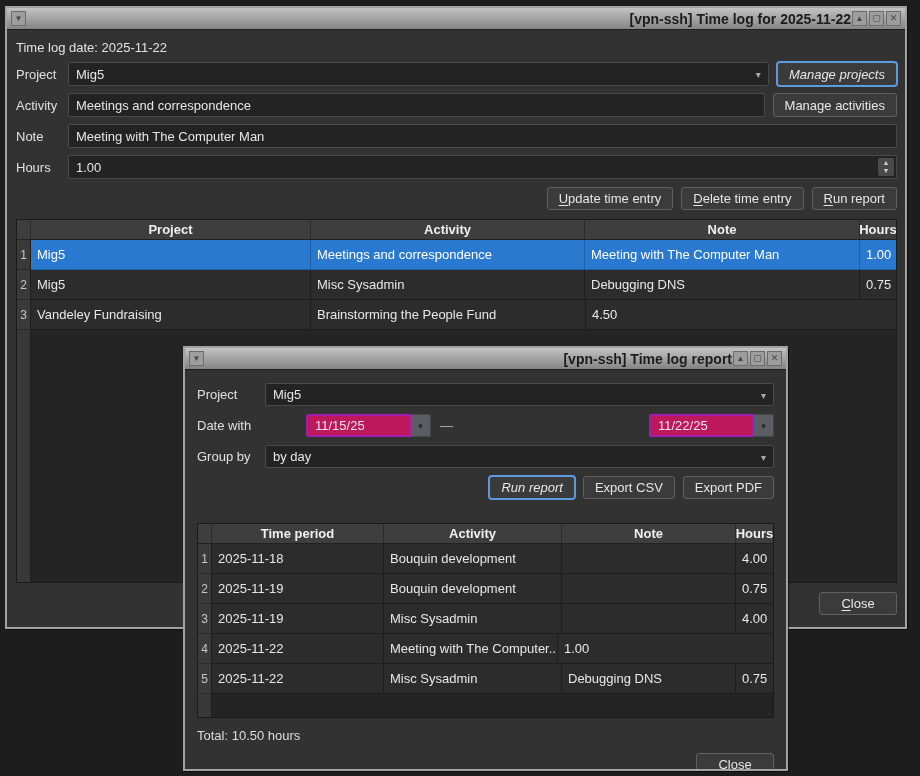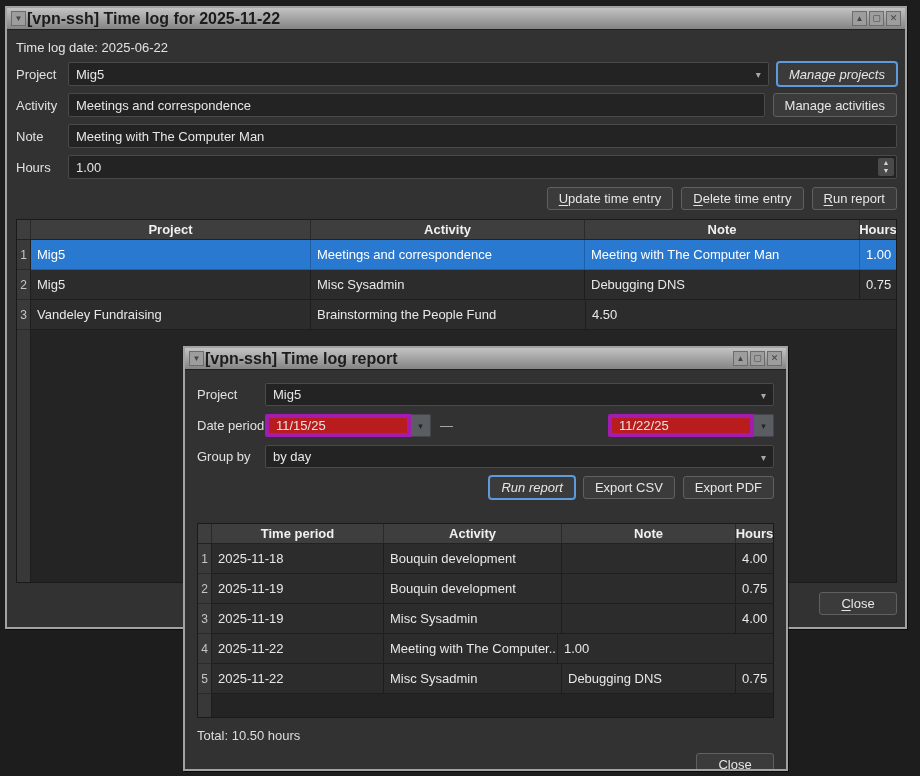--- a/index.html
+++ b/index.html
@@ -27,23 +27,23 @@
     height:22px;
     flex:0 0 22px;
     background:linear-gradient(#c3c3c3,#848484);
     border-bottom:1px solid #1f1f1f;
     display:flex;
     align-items:center;
     padding:0 3px;
   }
   .title-text {
     flex:1;
-    text-align:left;
+    text-align:right;
     font-weight:bold;
-    font-size:16px;
+    font-size:14px;
     color:#1c1c1c;
     overflow:hidden;
     white-space:nowrap;
   }
   .tb-btn {
     width:15px; height:15px;
     background:#9d9d9d;
     border:1px solid #6c6c6c;
     display:flex; align-items:center; justify-content:center;
     font-size:8px; line-height:1; color:#444;
@@ -84,21 +84,21 @@
   }
   .spinbox { padding-right:22px; }
   .spinner {
     position:absolute; right:2px; top:2px; bottom:2px; width:16px;
     background:#4a4a4a; border-radius:2px;
     display:flex; flex-direction:column; align-items:center; justify-content:center;
   }
   .spinner span { font-size:7px; line-height:1.1; color:#d2d2d2; }
 
   .datecombo { display:flex; height:100%; width:166px; flex:0 0 166px; }
-  .datecombo .entry { flex:1; background:#b91c1c; border:4px solid #a21caf; border-radius:2px 0 0 2px; }
+  .datecombo .entry { flex:1; background:#be185d; border:2px solid #a21caf; border-radius:2px 0 0 2px;margin-left:41px; }
   .drop-btn {
     width:20px; flex:0 0 20px;
     background:#5a5e63; border:1px solid #43474b; border-left:none;
     border-radius:0 2px 2px 0;
     display:flex; align-items:center; justify-content:center;
     color:#22262a; font-size:9px;
   }
   .dash { margin:0 9px; color:#b5b5b5; }
 
   .btn {
@@ -189,21 +189,21 @@
     </div>
     <div class="tb-btn maxi">
       <span class="glyph">▢</span>
     </div>
     <div class="tb-btn closer">
       <span class="glyph">✕</span>
     </div>
   </div>
 
   <div class="content">
-    <div class="static-line">Time log date: 2025-06-22</div>
+    <div class="static-line">Time log date: 2025-11-22</div>
 
     <div class="form-row">
       <span class="lbl">Project</span>
       <div class="combobox grow">
         <span>Mig5</span>
         <span class="arrow">▾</span>
       </div>
       <div class="btn side-btn focused">Manage projects</div>
     </div>
 
@@ -301,21 +301,21 @@
   <div class="content" style="padding:0 12px;">
     <div class="form-row" style="margin-top:13px;">
       <span class="lbl">Project</span>
       <div class="combobox grow">
         <span>Mig5</span>
         <span class="arrow">▾</span>
       </div>
     </div>
 
     <div class="form-row">
-      <span class="lbl">Date period</span>
+      <span class="lbl">Date with</span>
       <div class="datecombo">
         <div class="entry">
           <span>11/15/25</span>
         </div>
         <div class="drop-btn">
           <span>▾</span>
         </div>
       </div>
       <span class="dash">—</span>
       <div style="flex:1;"></div>

